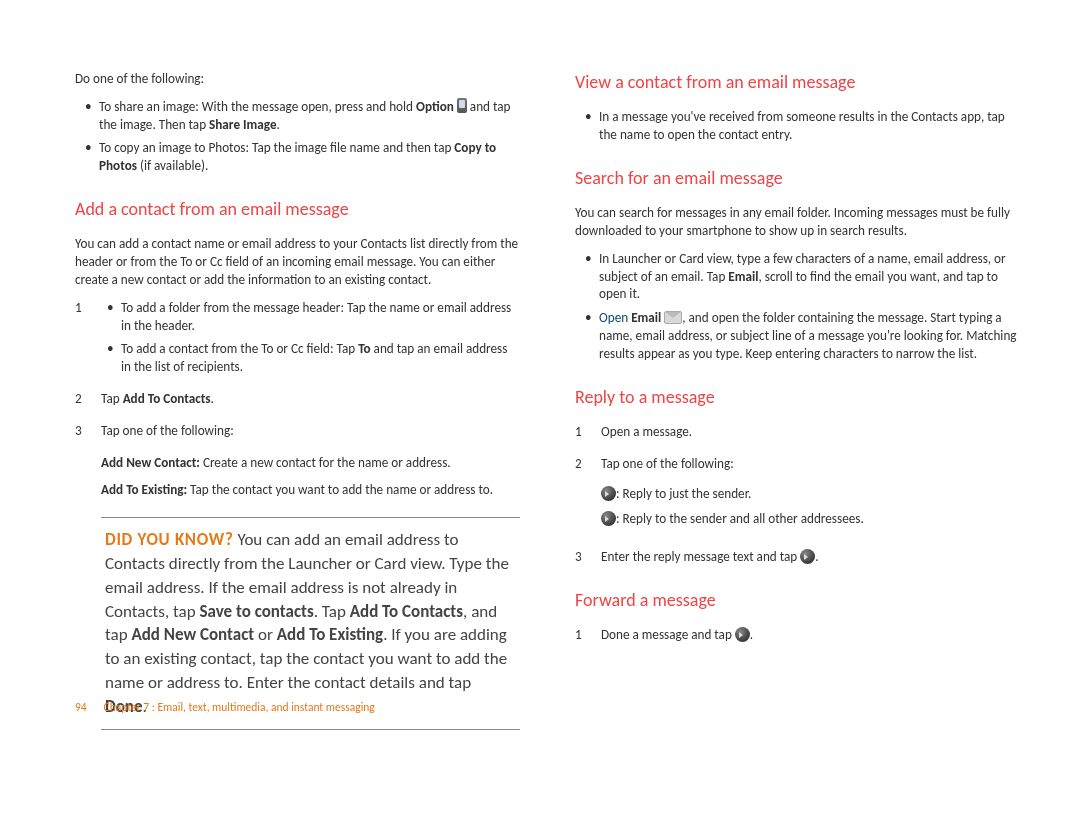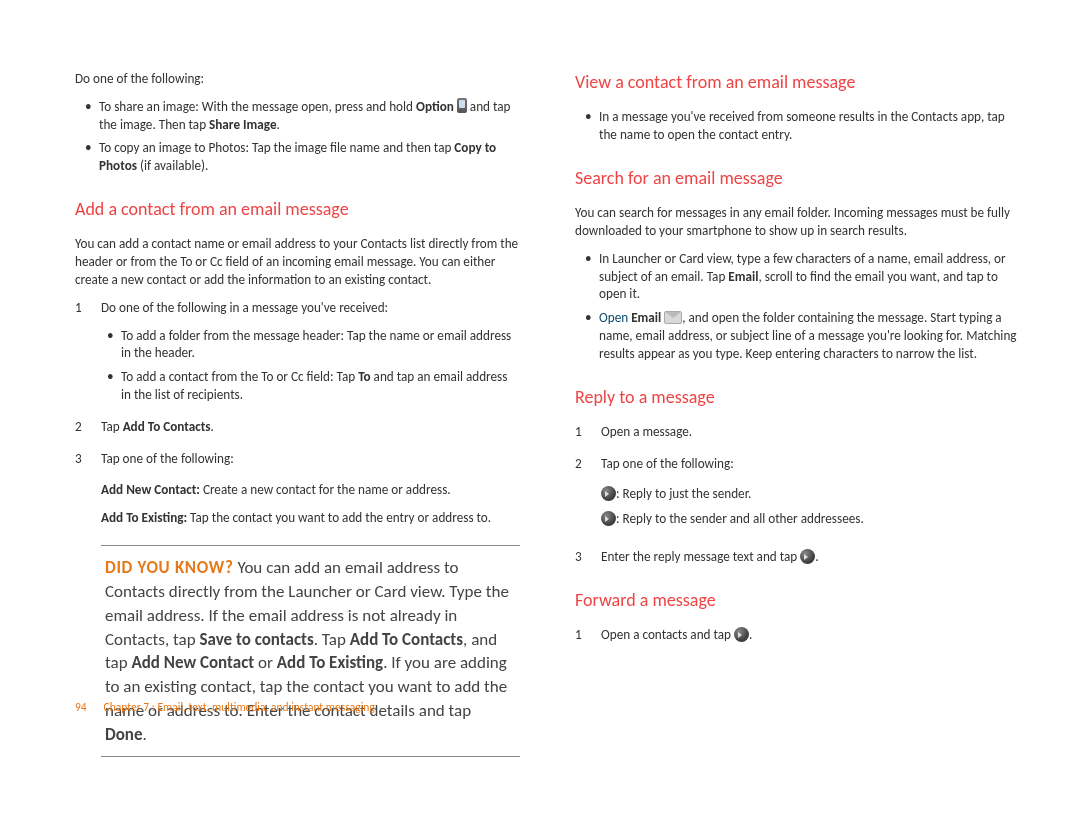--- a/index.html
+++ b/index.html
@@ -167,41 +167,40 @@
         <li>
           <span>To copy an image to Photos: Tap the image file name and then tap </span><span class="b">Copy to Photos</span><span> (if available).</span>
         </li>
       </ul>
 
       <div class="h2">Add a contact from an email message</div>
       <p>You can add a contact name or email address to your Contacts list directly from the header or from the To or Cc field of an incoming email message. You can either create a new contact or add the information to an existing contact.</p>
 
       <ol class="steps">
         <li>
-          <span>Do one of the following in a message you've received:</span>
           <ul class="bullets">
             <li>To add a folder from the message header: Tap the name or email address in the header.</li>
             <li>
               <span>To add a contact from the To or Cc field: Tap </span><span class="b">To</span><span> and tap an email address in the list of recipients.</span>
             </li>
           </ul>
         </li>
         <li>
           <span>Tap </span><span class="b">Add To Contacts</span><span>.</span>
         </li>
         <li>
           <span>Tap one of the following:</span>
         </li>
       </ol>
 
       <p class="indent">
         <span class="b">Add New Contact:</span><span> Create a new contact for the name or address.</span>
       </p>
       <p class="indent">
-        <span class="b">Add To Existing:</span><span> Tap the contact you want to add the entry or address to.</span>
+        <span class="b">Add To Existing:</span><span> Tap the contact you want to add the name or address to.</span>
       </p>
 
       <div class="tipbox">
         <span class="lead">DID YOU KNOW?</span><span> You can add an email address to Contacts directly from the Launcher or Card view. Type the email address. If the email address is not already in Contacts, tap </span><span class="b">Save to contacts</span><span>. Tap </span><span class="b">Add To Contacts</span><span>, and tap </span><span class="b">Add New Contact</span><span> or </span><span class="b">Add To Existing</span><span>. If you are adding to an existing contact, tap the contact you want to add the name or address to. Enter the contact details and tap </span><span class="b">Done</span><span>.</span>
       </div>
     </div>
 
     <div class="col">
       <div class="h2 first">View a contact from an email message</div>
       <ul class="bullets">
@@ -233,21 +232,21 @@
           </p>
         </li>
         <li>
           <span>Enter the reply message text and tap </span><span class="icon icon-circle"></span><span>.</span>
         </li>
       </ol>
 
       <div class="h2">Forward a message</div>
       <ol class="steps">
         <li>
-          <span>Open a contacts and tap </span><span class="icon icon-circle"></span><span>.</span>
+          <span>Done a message and tap </span><span class="icon icon-circle"></span><span>.</span>
         </li>
       </ol>
     </div>
   </div>
 
   <div class="footer">
     <span class="pg">94</span>
     <span>Chapter 7 : Email, text, multimedia, and instant messaging</span>
   </div>
 </div>

